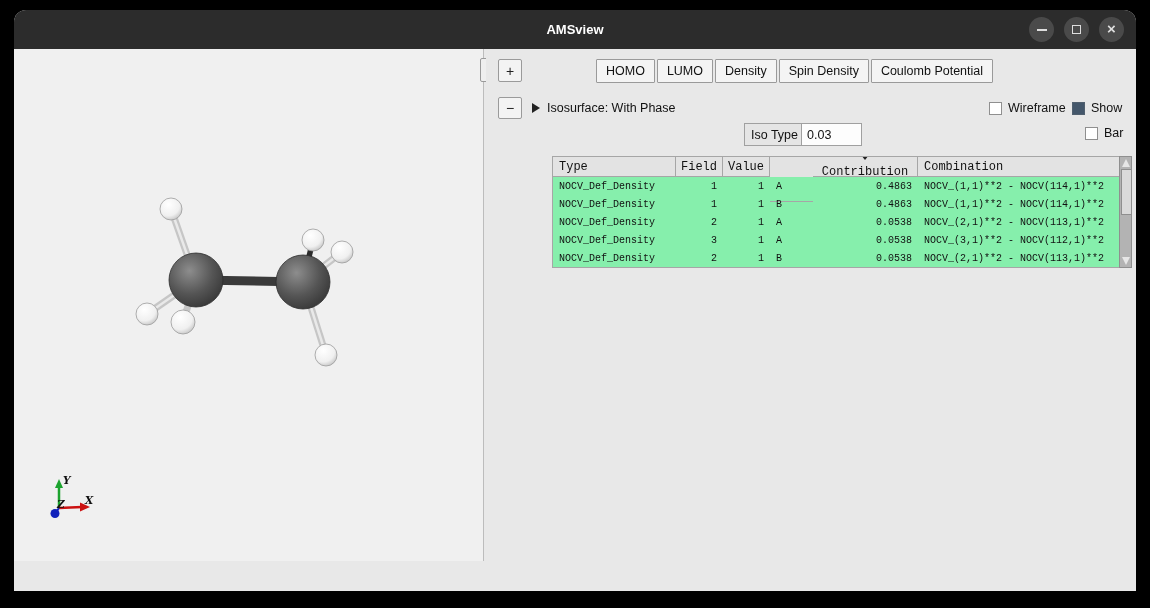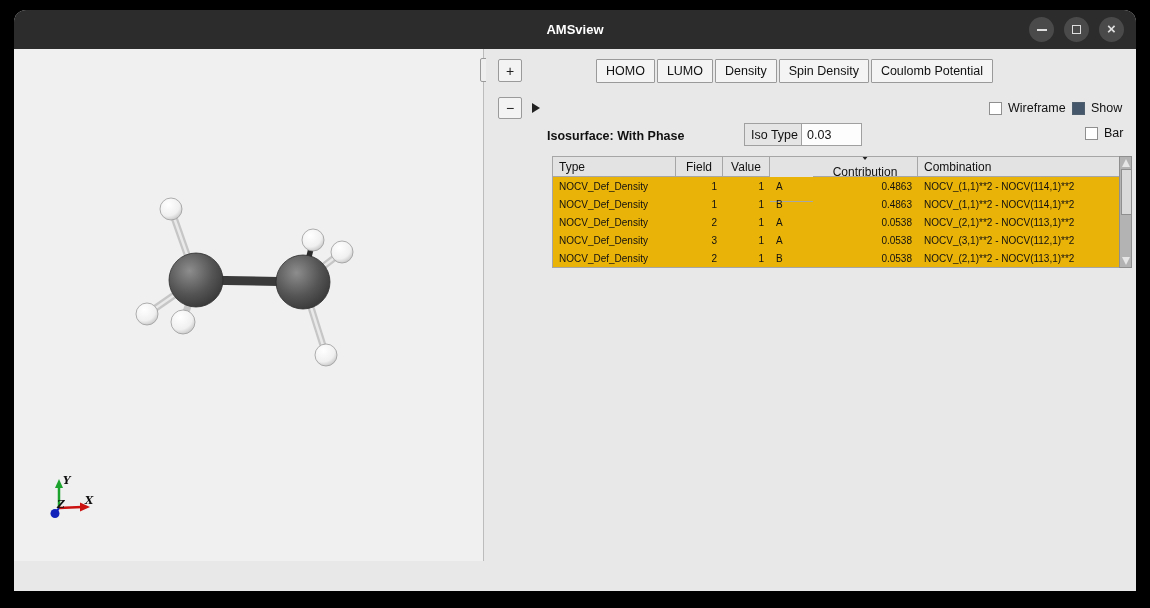--- a/index.html
+++ b/index.html
@@ -35,38 +35,38 @@
           font:14px "Liberation Sans",sans-serif;color:#222;display:flex;align-items:center;justify-content:center;padding:0;}
   .sq-btn.plus{left:12px;top:10px;}
   .sq-btn.minus{left:12px;top:48px;height:22px;}
   
   .tabs{position:absolute;left:110px;top:10px;display:flex;gap:2px;}
   .tab-btn{height:24px;background:#f4f4f4;border:1px solid #9a9a9a;border-radius:1px;
            font:12.5px "Liberation Sans",sans-serif;color:#111;padding:0 9px;display:flex;align-items:center;}
   
   .caret{position:absolute;left:46px;top:54px;width:0;height:0;border-left:8px solid #222;
          border-top:5px solid transparent;border-bottom:5px solid transparent;}
-  .iso-title{position:absolute;left:61px;top:52px;font-weight:bold;margin-top:28px;}
+  .iso-title{position:absolute;left:61px;top:52px;font-weight:normal;}
   .chk{position:absolute;display:flex;align-items:center;gap:6px;}
   .chk .box{width:13px;height:13px;background:#fff;border:1px solid #8f8f8f;box-sizing:border-box;flex:none;}
   .chk .box.checked{background:var(--chk-checked);border-color:#51606f;}
   .chk.wireframe{left:503px;top:52px;}
   .chk.show{left:586px;top:52px;}
   .chk.bar{left:599px;top:77px;}
   
   .field-input{position:absolute;left:59px;top:74px;width:187px;height:23px;box-sizing:border-box;
                background:var(--field-bg);border:1px solid #a0a0a0;padding:0 5px;
                font:12.5px "Liberation Sans",sans-serif;color:#111;}
   .isoval-label{position:absolute;left:258px;top:74px;width:58px;height:23px;box-sizing:border-box;
                 background:#e5e5e5;border:1px solid #a0a0a0;display:flex;align-items:center;padding-left:6px;}
   .isoval-input{position:absolute;left:315px;top:74px;width:61px;height:23px;box-sizing:border-box;
                 background:#fdfdfd;border:1px solid #a0a0a0;padding:0 5px;
                 font:12.5px "Liberation Sans",sans-serif;color:#111;}
   
-  .table{position:absolute;left:66px;top:107px;width:567px;border:1px solid #a6a6a6;background:#eab308;}
+  .table{position:absolute;left:66px;top:107px;width:567px;border:1px solid #a6a6a6;background:#86efac;font-family:Liberation Mono, monospace;}
   .thead{display:flex;height:20px;background:#e3e3e3;}
   .th{box-sizing:border-box;border-right:1px solid #a6a6a6;border-bottom:1px solid #a6a6a6;
       display:flex;align-items:center;gap:5px;padding:0 6px;font-size:12px;white-space:nowrap;overflow:hidden;}
   .th:last-child{border-right:none;}
   .tr{display:flex;height:18px;}
   .td{box-sizing:border-box;padding:0 6px;font-size:10px;display:flex;align-items:center;
       white-space:nowrap;overflow:hidden;}
   .sort-tri{width:0;height:0;border-top:5px solid #222;border-left:4px solid transparent;border-right:4px solid transparent;flex:none;}
   
   .scrollbar{position:absolute;left:633px;top:107px;width:13px;height:112px;background:#b3b3b3;

